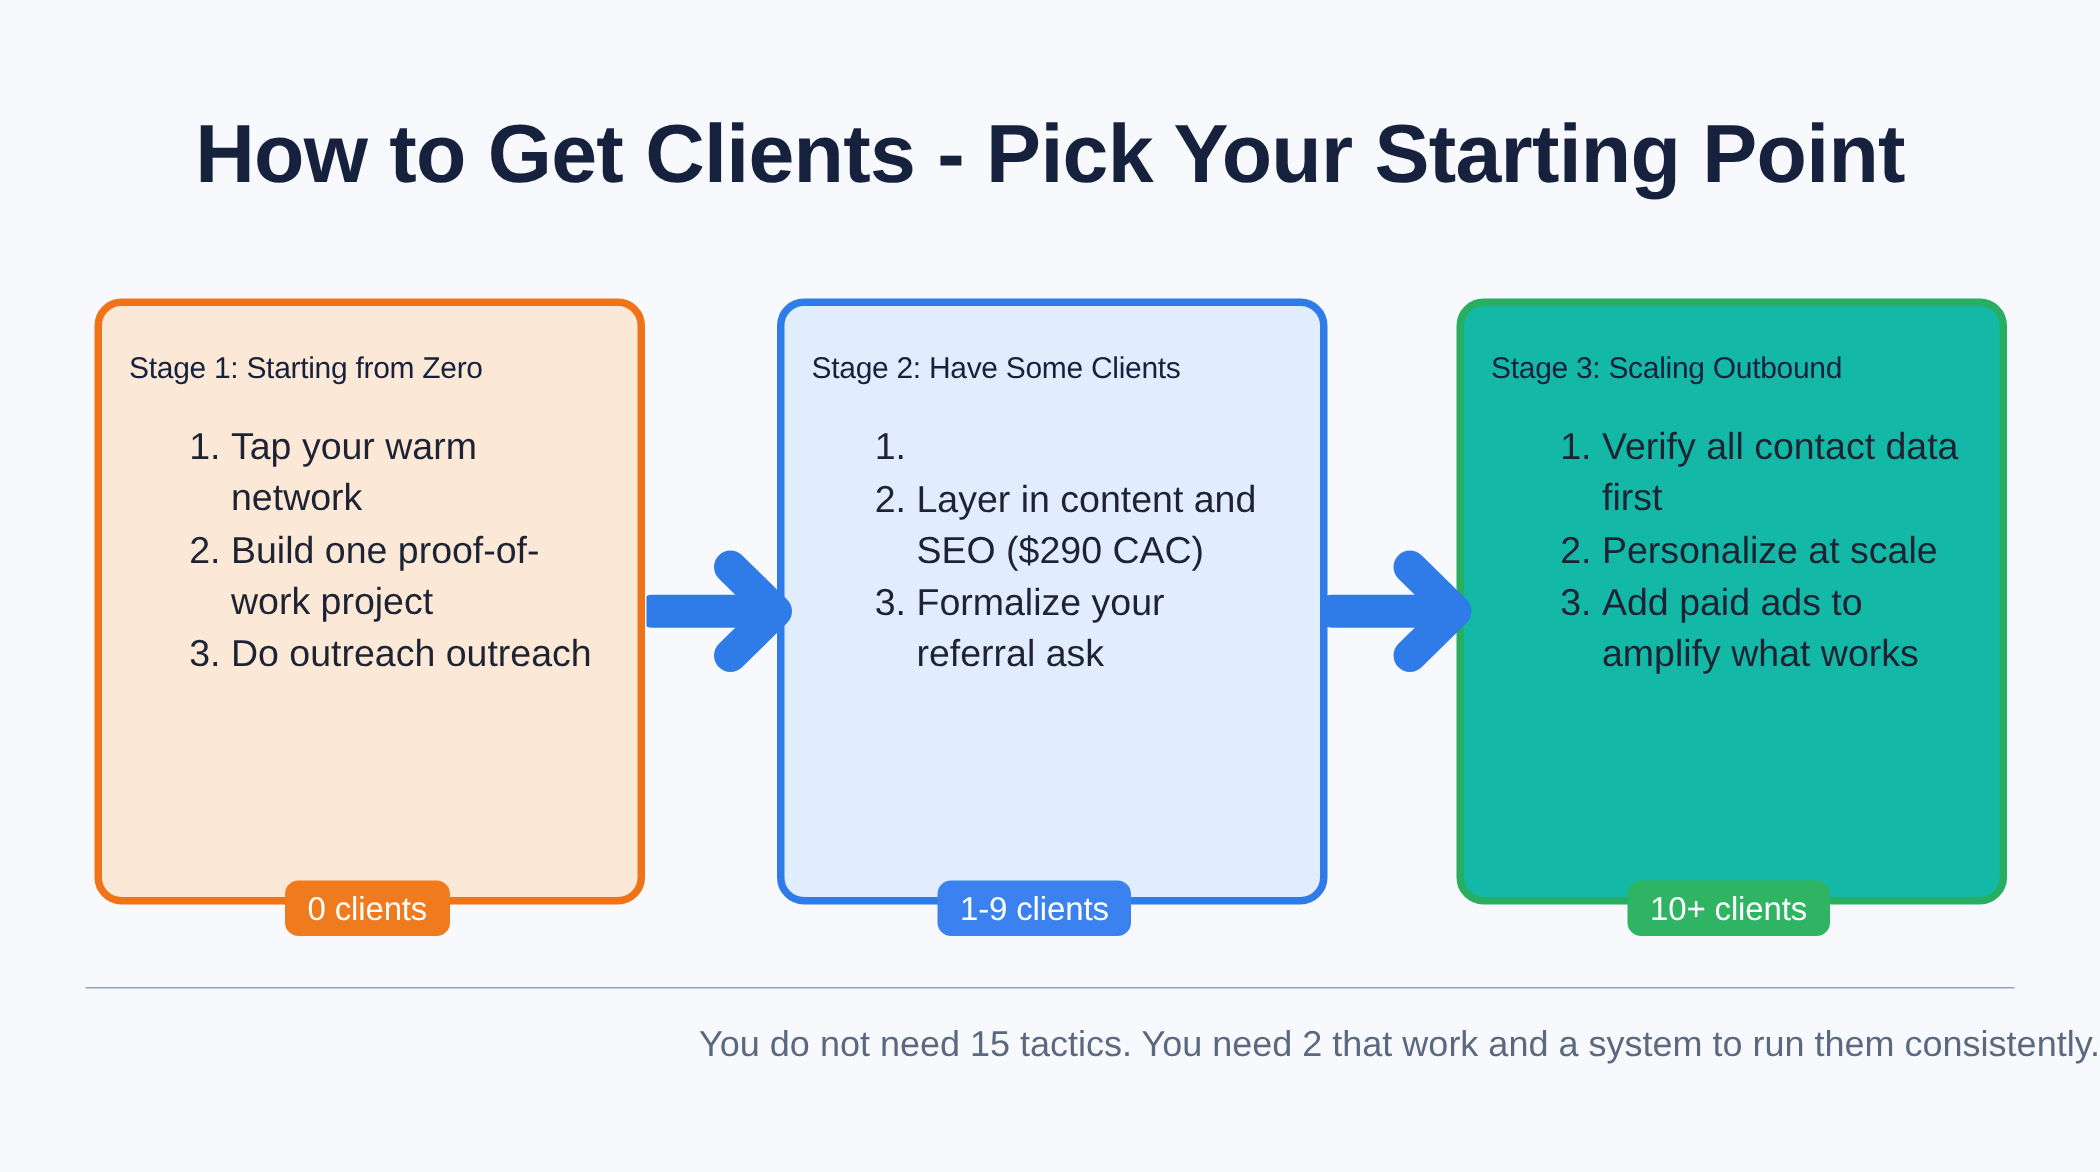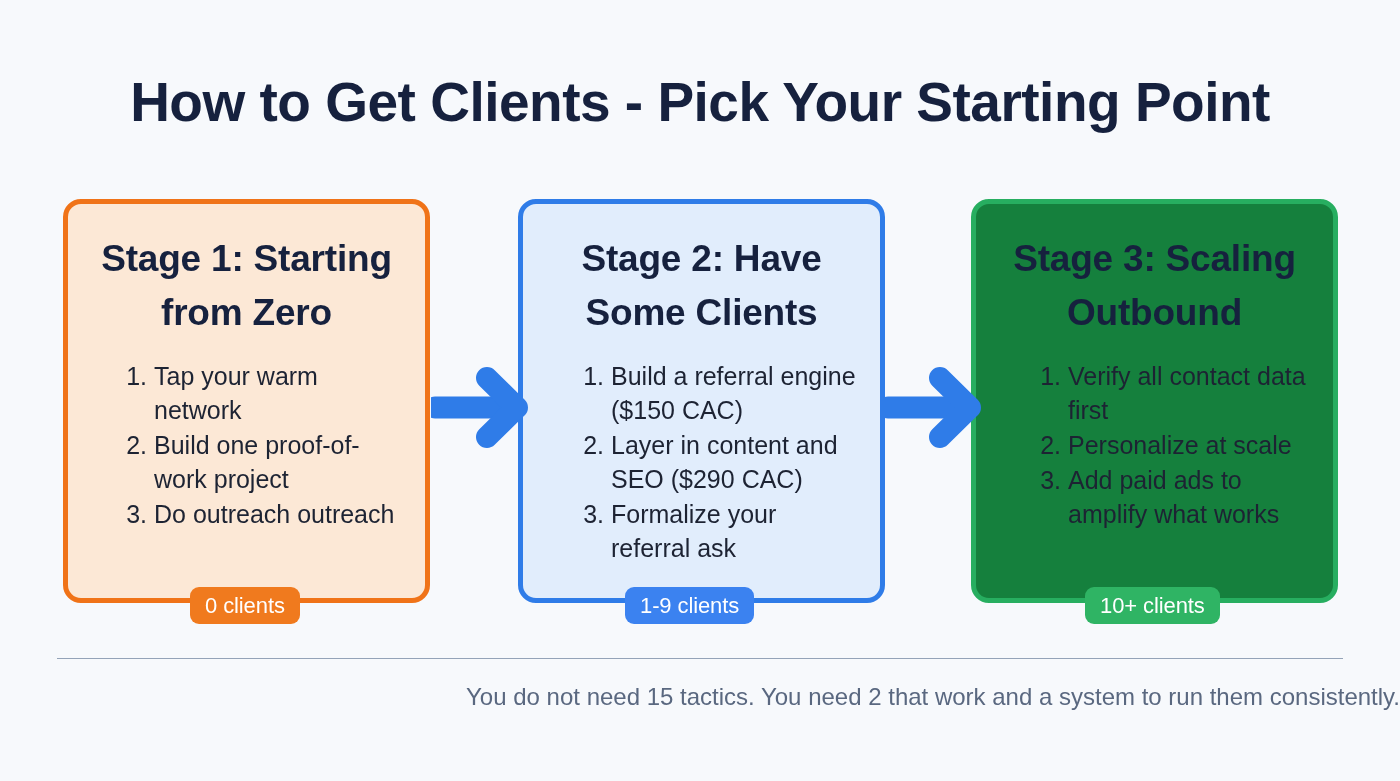--- a/index.html
+++ b/index.html
@@ -38,26 +38,25 @@
     top:0;
     width:367px;
     height:404px;
     border-radius:18px;
     border-width:5px;
     border-style:solid;
     padding:28px 18px 0 18px;
   }
   .card-1 { left:63px;  background:#fce8d6; border-color:#f07318; }
   .card-2 { left:518px; background:#e1edfc; border-color:#2f7ce8; }
-  .card-3 { left:971px; background:#15803d; border-color:#27ae60; }
+  .card-3 { left:971px; background:#14b8a6; border-color:#27ae60; }
 
   .card-title {
-    text-align:center;
-    font-size:37px;
-    font-weight:bold;
+    font-size:20px;
+    font-weight:normal;
     color:#16213e;
     line-height:1.45;
     letter-spacing:-0.2px;
     margin-bottom:20px;
   }
 
   .card-list {
     list-style:none;
     margin:0 auto;
     padding:0;
@@ -153,21 +152,20 @@
           <span class="txt">Do outreach outreach</span>
         </li>
       </ul>
     </div>
 
     <div class="card card-2">
       <div class="card-title">Stage 2: Have Some Clients</div>
       <ul class="card-list">
         <li>
           <span class="num">1.</span>
-          <span class="txt">Build a referral engine ($150 CAC)</span>
         </li>
         <li>
           <span class="num">2.</span>
           <span class="txt">Layer in content and SEO ($290 CAC)</span>
         </li>
         <li>
           <span class="num">3.</span>
           <span class="txt">Formalize your referral ask</span>
         </li>
       </ul>

